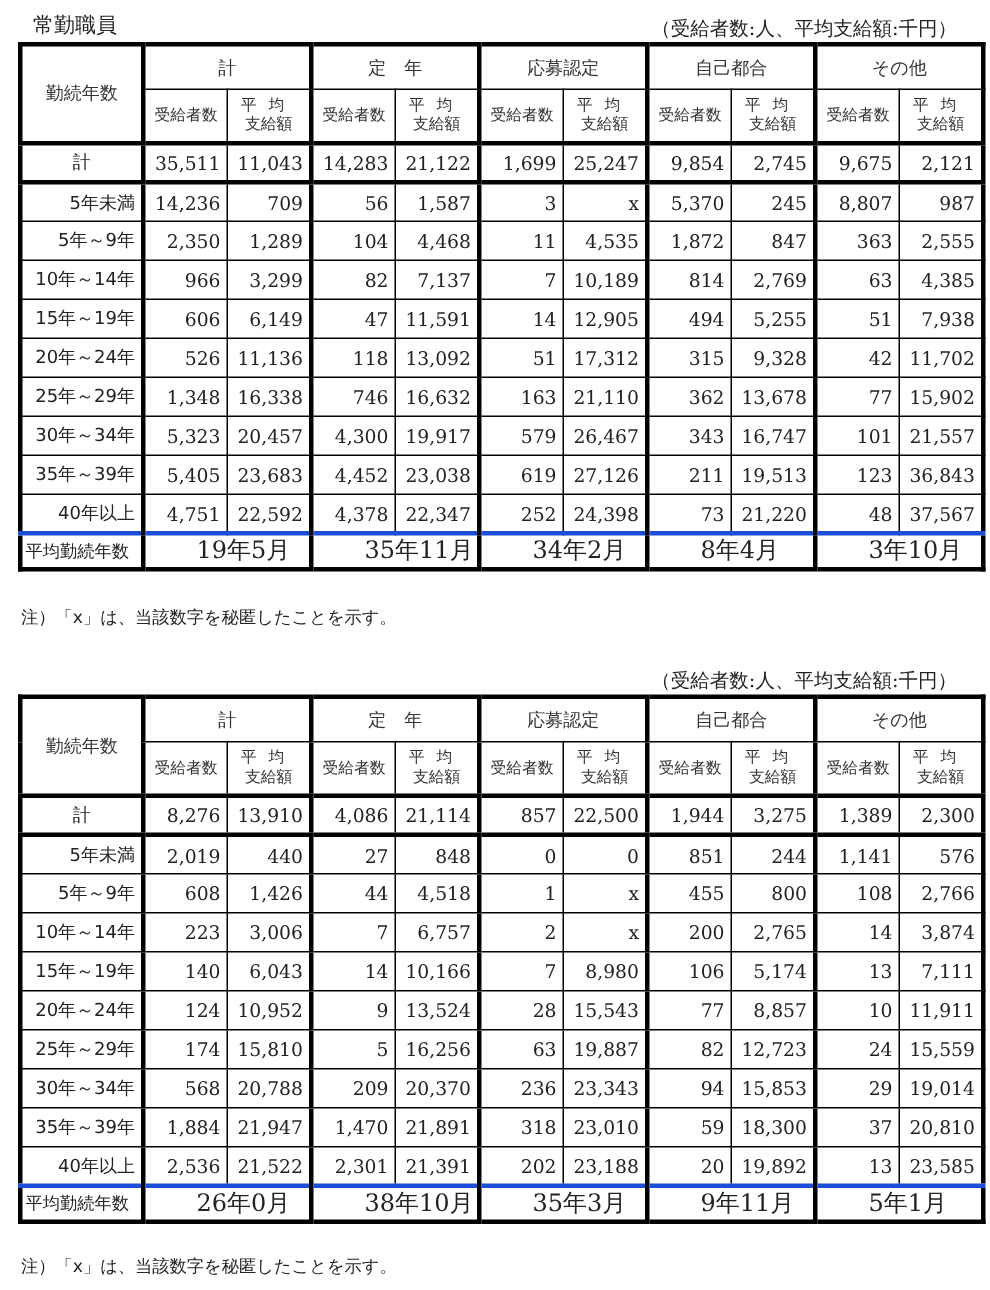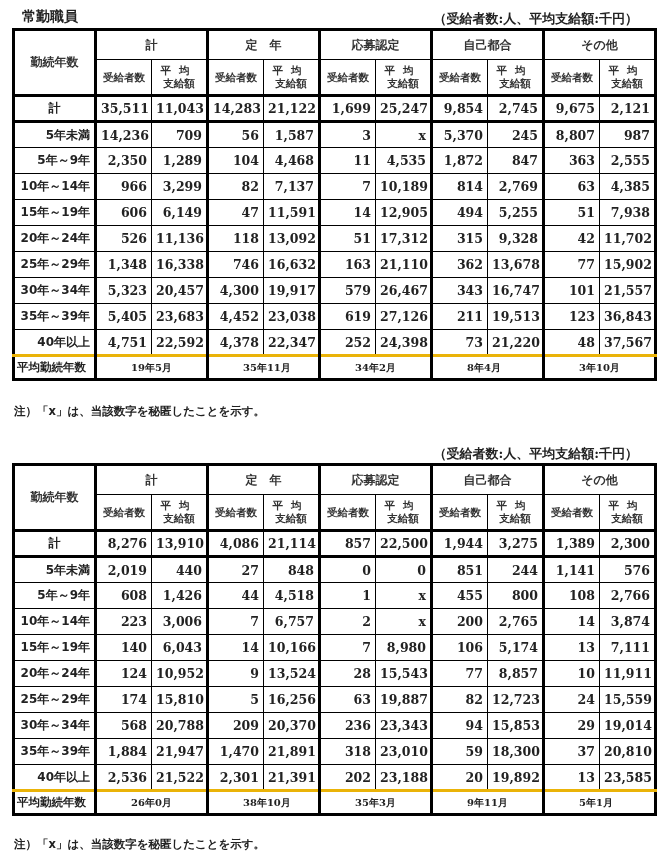--- a/index.html
+++ b/index.html
@@ -1,32 +1,32 @@
 <!DOCTYPE html>
 <html><head>
 <meta charset="utf-8">
 <style>
   html, body { margin:0; padding:0; background:#ffffff; }
   body { width:660px; height:860px; position:relative; font-family:"DejaVu Serif", "Liberation Serif", serif; color:#222; overflow:hidden; }
-  .section { position:absolute; left:0; width:660px;font-weight:bold; }
+  .section { position:absolute; left:0; width:660px; }
   .title-row { position:relative; height:22px; }
   .sec-title { position:absolute; left:22px; top:2px; font-family:"DejaVu Sans", "Liberation Sans", sans-serif; font-size:14px; color:#222; }
   .unit { position:absolute; right:22px; top:4px; font-size:13px; color:#222; }
   table.data { position:absolute; left:12px; border-collapse:collapse; border:3px solid #000; table-layout:fixed; width:622px; }
   table.data td { border:1.5px solid #000; padding:0 4px; font-size:12.5px; text-align:right; height:26px; box-sizing:border-box; white-space:nowrap; }
   table.data td.rowlbl { text-align:right; font-family:"DejaVu Sans", "Liberation Sans", sans-serif; font-size:12px; padding-left:4px; }
   table.data td.rowlbl.center { text-align:center; }
   table.data td.hdr { text-align:center; font-family:"DejaVu Sans", "Liberation Sans", sans-serif; font-size:12px; height:30px; color:#333; }
   table.data td.sub { text-align:center; font-family:"DejaVu Sans", "Liberation Sans", sans-serif; font-size:10.5px; line-height:13px; height:36px; color:#333; padding:0 1px; }
   table.data td.sub .l1 { letter-spacing:8px; }
-  table.data td.avg { text-align:left; padding-left:34px; font-size:10px;margin-top:40px; }
+  table.data td.avg { text-align:left; padding-left:34px; font-size:16px;margin-top:40px; }
   table.data td.avglbl { text-align:left; font-family:"DejaVu Sans", "Liberation Sans", sans-serif; font-size:11.5px; padding-left:2px; }
   tr.row-total td { border-bottom:3px solid #000; }
   tr.hdr2 td { border-bottom:3px solid #000; }
-  tr.avgrow td { border-top:3px solid #eab308; height:24px; }
+  tr.avgrow td { border-top:3px solid #1d4ed8; height:24px; }
   td.groupstart { border-left:3px solid #000 !important; }
   .note { position:absolute; left:14px; font-family:"DejaVu Sans", "Liberation Sans", sans-serif; font-size:11.5px; color:#222; }
 </style>
 </head>
 <body>
 
 <div class="section" style="top:6px;">
   <div class="title-row">
     <span class="sec-title">常勤職員</span>
     <span class="unit">（受給者数:人、平均支給額:千円）</span>

